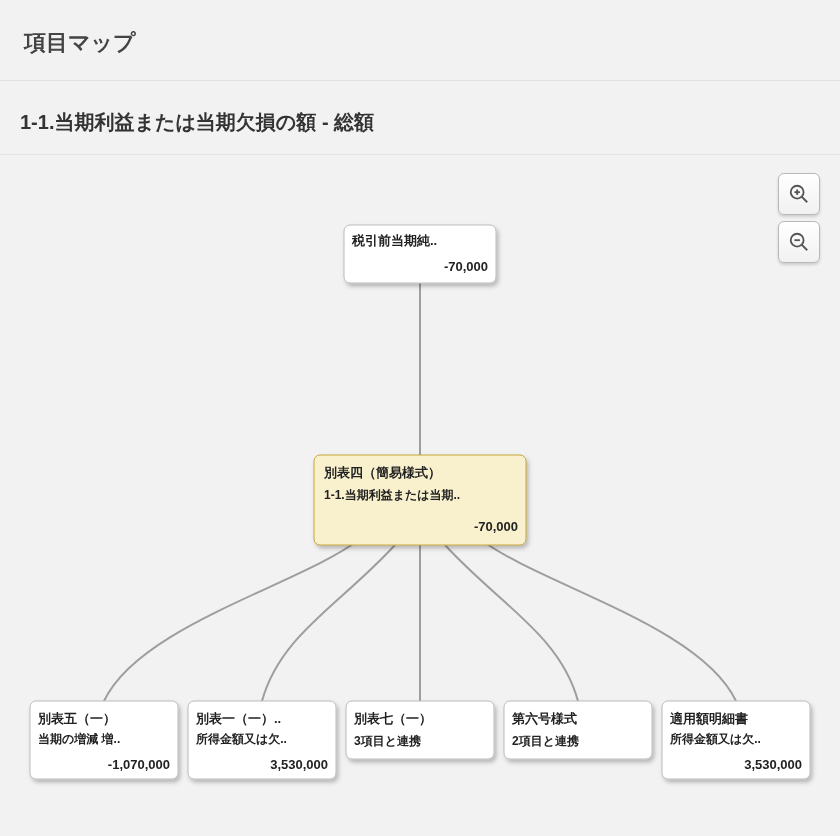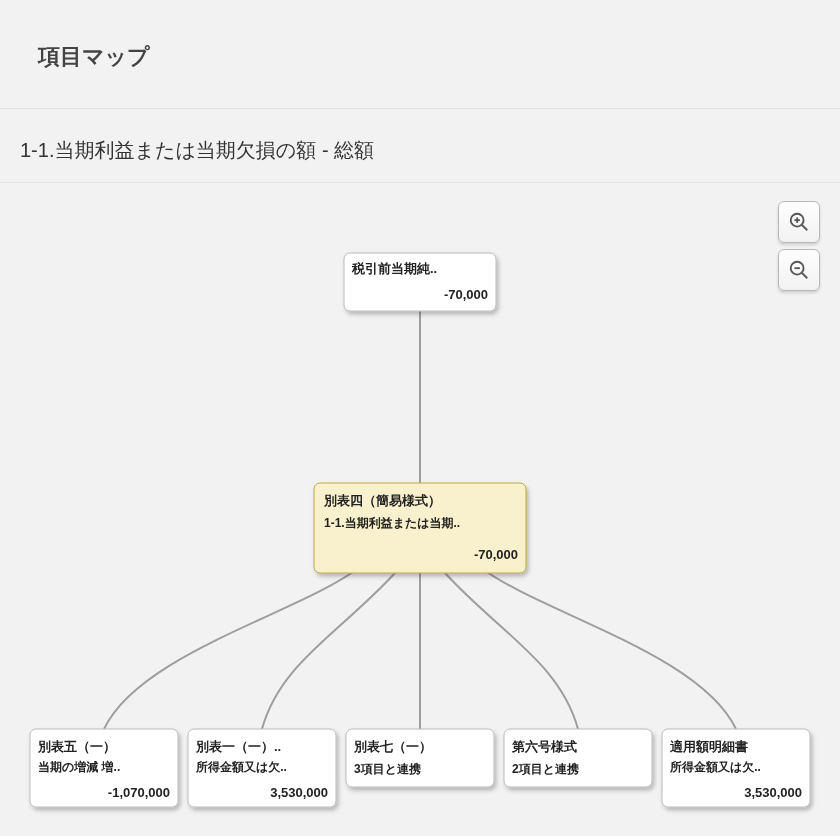--- a/index.html
+++ b/index.html
@@ -1,20 +1,20 @@
 <!DOCTYPE html>
 <html><head>
 <meta charset="utf-8">
 <style>
   html,body{margin:0;padding:0;background:#f2f2f2;font-family:"Hiragino Sans","Meiryo",sans-serif;color:#333;}
   .page{width:840px;min-height:836px;box-sizing:border-box;}
   .header{padding:24px 20px 18px 20px;border-bottom:1px solid #e2e2e2;}
-  .header h1{margin:18px;font-size:22px;font-weight:700;color:#444;}
+  .header h1{margin:4px;font-size:22px;font-weight:700;color:#444;}
   .subheader{padding:28px 20px 18px 20px;border-bottom:1px solid #e4e4e4;}
-  .subheader h2{margin:0;font-size:20px;font-weight:400;color:#333;}
+  .subheader h2{margin:0;font-size:20px;font-weight:700;color:#333;}
   .canvas-wrap{position:relative;}
   .zoom-controls{position:absolute;top:18px;right:20px;display:flex;flex-direction:column;gap:6px;}
   .zoom-btn{width:40px;height:40px;border:1px solid #b8b8b8;border-radius:6px;background:linear-gradient(#ffffff,#f1f1f1);box-shadow:0 2px 3px rgba(0,0,0,.15);display:flex;align-items:center;justify-content:center;cursor:pointer;}
   .zoom-btn svg{width:22px;height:22px;stroke:#555;fill:none;stroke-width:2;}
   svg.canvas{display:block;}
   .node rect{fill:#ffffff;stroke:#bbbbbb;stroke-width:1;rx:6;ry:6;filter:url(#ds);}
   .node.hl rect{fill:#f9f1ce;stroke:#c4a63a;}
   .node text{font-family:"Hiragino Sans","Meiryo",sans-serif;fill:#222;}
   .t1{font-size:13px;font-weight:700;}
   .t2{font-size:12px;font-weight:700;}

